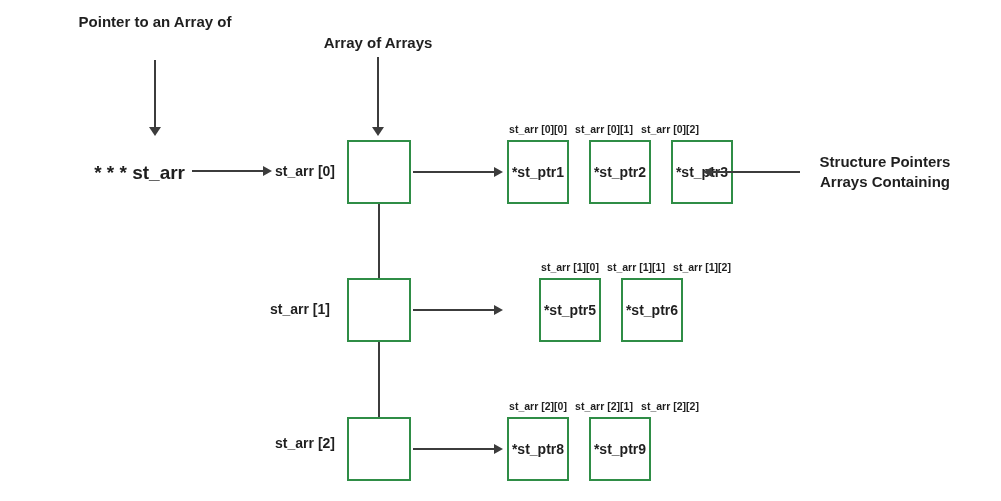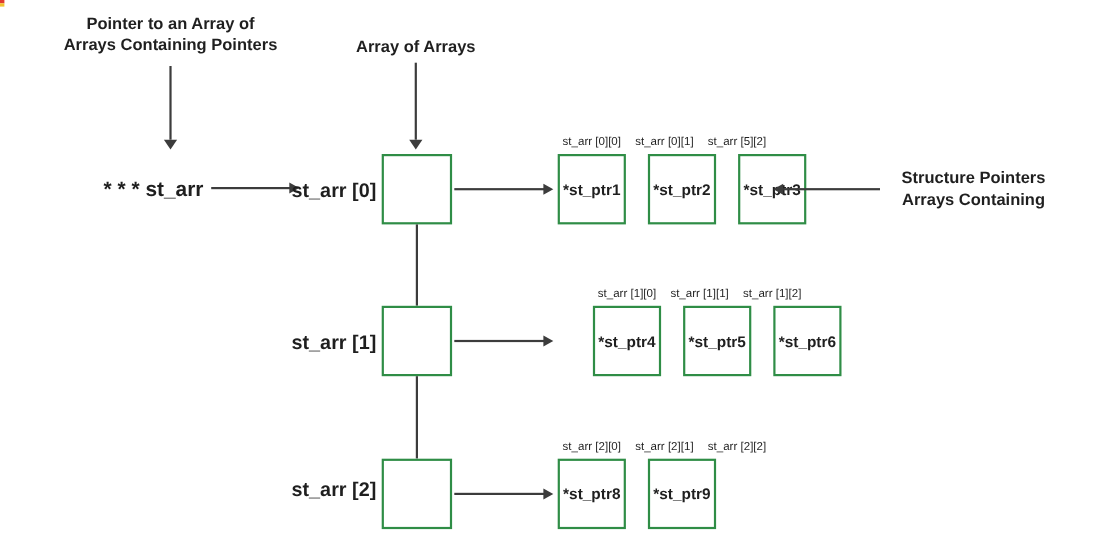--- a/index.html
+++ b/index.html
@@ -11,20 +11,21 @@
   }
   html, body { margin: 0; padding: 0; background: #ffffff; }
   .canvas {
     position: relative;
     width: 1001px;
     height: 501px;
     background: #ffffff;
     font-family: "Liberation Sans", "DejaVu Sans", sans-serif;
     color: var(--text, #1f1f1f);
     overflow: hidden;
+    border-radius: 20px;
   }
   .lbl {
     position: absolute;
     font-weight: 700;
     white-space: nowrap;
   }
   .hline { position: absolute; height: 2px; background: var(--line, #3c3c3c); }
   .vline { position: absolute; width: 2px; background: var(--line, #3c3c3c); }
   .head-down {
     position: absolute; width: 0; height: 0;
@@ -53,62 +54,61 @@
   .row-group { position: absolute; left: 507px; }
   .cell-labels {
     display: flex;
     gap: 4px;
     margin-bottom: 4px;
   }
   .cell-label {
     width: 62px;
     text-align: center;
     font-size: 10.5px;
-    font-weight: 400;
+    font-weight: 700;
     white-space: nowrap;
     line-height: 13px;
   }
   .cells { display: flex; gap: 20px; }
   .cell {
     width: 58px; height: 60px;
     border: 2px solid var(--box-green, #2f8d46);
     background: #ffffff;
     display: flex;
     align-items: center;
     justify-content: center;
     font-size: 14px;
     font-weight: 700;
     white-space: nowrap;
   }
   .ptr-lbl {
     position: absolute;
     left: 265px;
     width: 70px;
     text-align: right;
-    font-size: 18px;
+    font-size: 14px;
     font-weight: 700;
     white-space: nowrap;
   }
   .artifact { position: absolute; left: 0; top: 0; width: 4px; }
   .artifact .a-top { height: 3px; background: var(--artifact-red, #e23a2e); }
   .artifact .a-bot { height: 3px; background: var(--artifact-yellow, #f2c230); }
 </style>
 </head>
 <body>
 
 <div class="canvas">
 
   <div class="artifact">
     <div class="a-top"></div>
     <div class="a-bot"></div>
   </div>
 
   <div class="lbl" style="left:30px; top:12px; width:250px; text-align:center; font-size:15px; line-height:19px;">
     <div>Pointer to an Array of</div>
-    <div>Arrays Containing Pointers</div>
   </div>
   <div class="vline" style="left:154px; top:60px; height:67px;"></div>
   <div class="head-down" style="left:149px; top:127px;"></div>
 
   <div class="lbl" style="left:300px; top:34px; width:156px; text-align:center; font-size:15px;">Array of Arrays</div>
   <div class="vline" style="left:377px; top:57px; height:70px;"></div>
   <div class="head-down" style="left:372px; top:127px;"></div>
 
   <div class="lbl" style="left:85px; top:162px; width:100px; text-align:right; font-size:19px;">* * * st_arr</div>
   <div class="hline" style="left:192px; top:170px; width:72px;"></div>
@@ -130,37 +130,36 @@
 
   <div class="ptr-lbl" style="top:435px;">st_arr [2]</div>
   <div class="gbox" style="left:347px; top:417px;"></div>
   <div class="hline" style="left:413px; top:448px; width:82px;"></div>
   <div class="head-right" style="left:494px; top:444px;"></div>
 
   <div class="row-group" style="top:123px;">
     <div class="cell-labels">
       <span class="cell-label">st_arr [0][0]</span>
       <span class="cell-label">st_arr [0][1]</span>
-      <span class="cell-label">st_arr [5][2]</span>
+      <span class="cell-label">st_arr [0][2]</span>
     </div>
     <div class="cells">
       <div class="cell">*st_ptr1</div>
       <div class="cell">*st_ptr2</div>
       <div class="cell">*st_ptr3</div>
     </div>
   </div>
 
   <div class="row-group" style="top:261px;padding-left:32px;">
     <div class="cell-labels">
       <span class="cell-label">st_arr [1][0]</span>
       <span class="cell-label">st_arr [1][1]</span>
       <span class="cell-label">st_arr [1][2]</span>
     </div>
     <div class="cells">
-      <div class="cell">*st_ptr4</div>
       <div class="cell">*st_ptr5</div>
       <div class="cell">*st_ptr6</div>
     </div>
   </div>
 
   <div class="row-group" style="top:400px;">
     <div class="cell-labels">
       <span class="cell-label">st_arr [2][0]</span>
       <span class="cell-label">st_arr [2][1]</span>
       <span class="cell-label">st_arr [2][2]</span>

